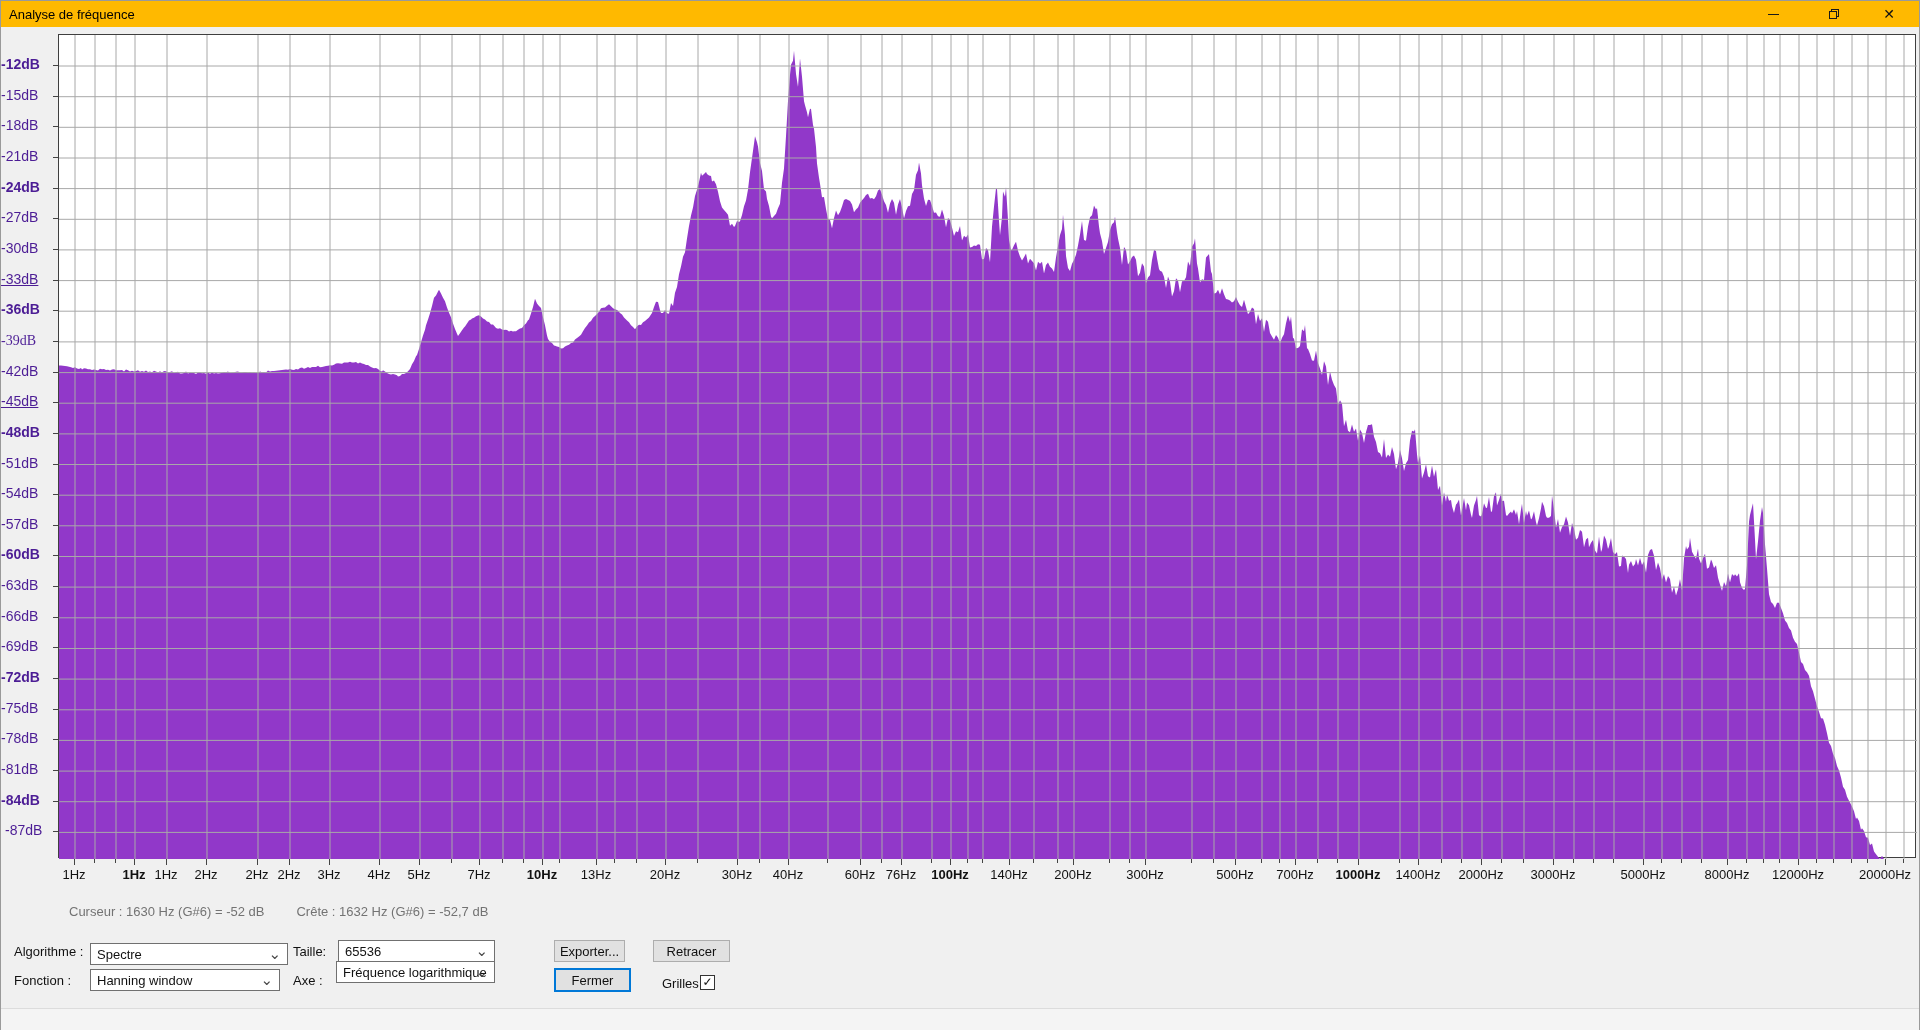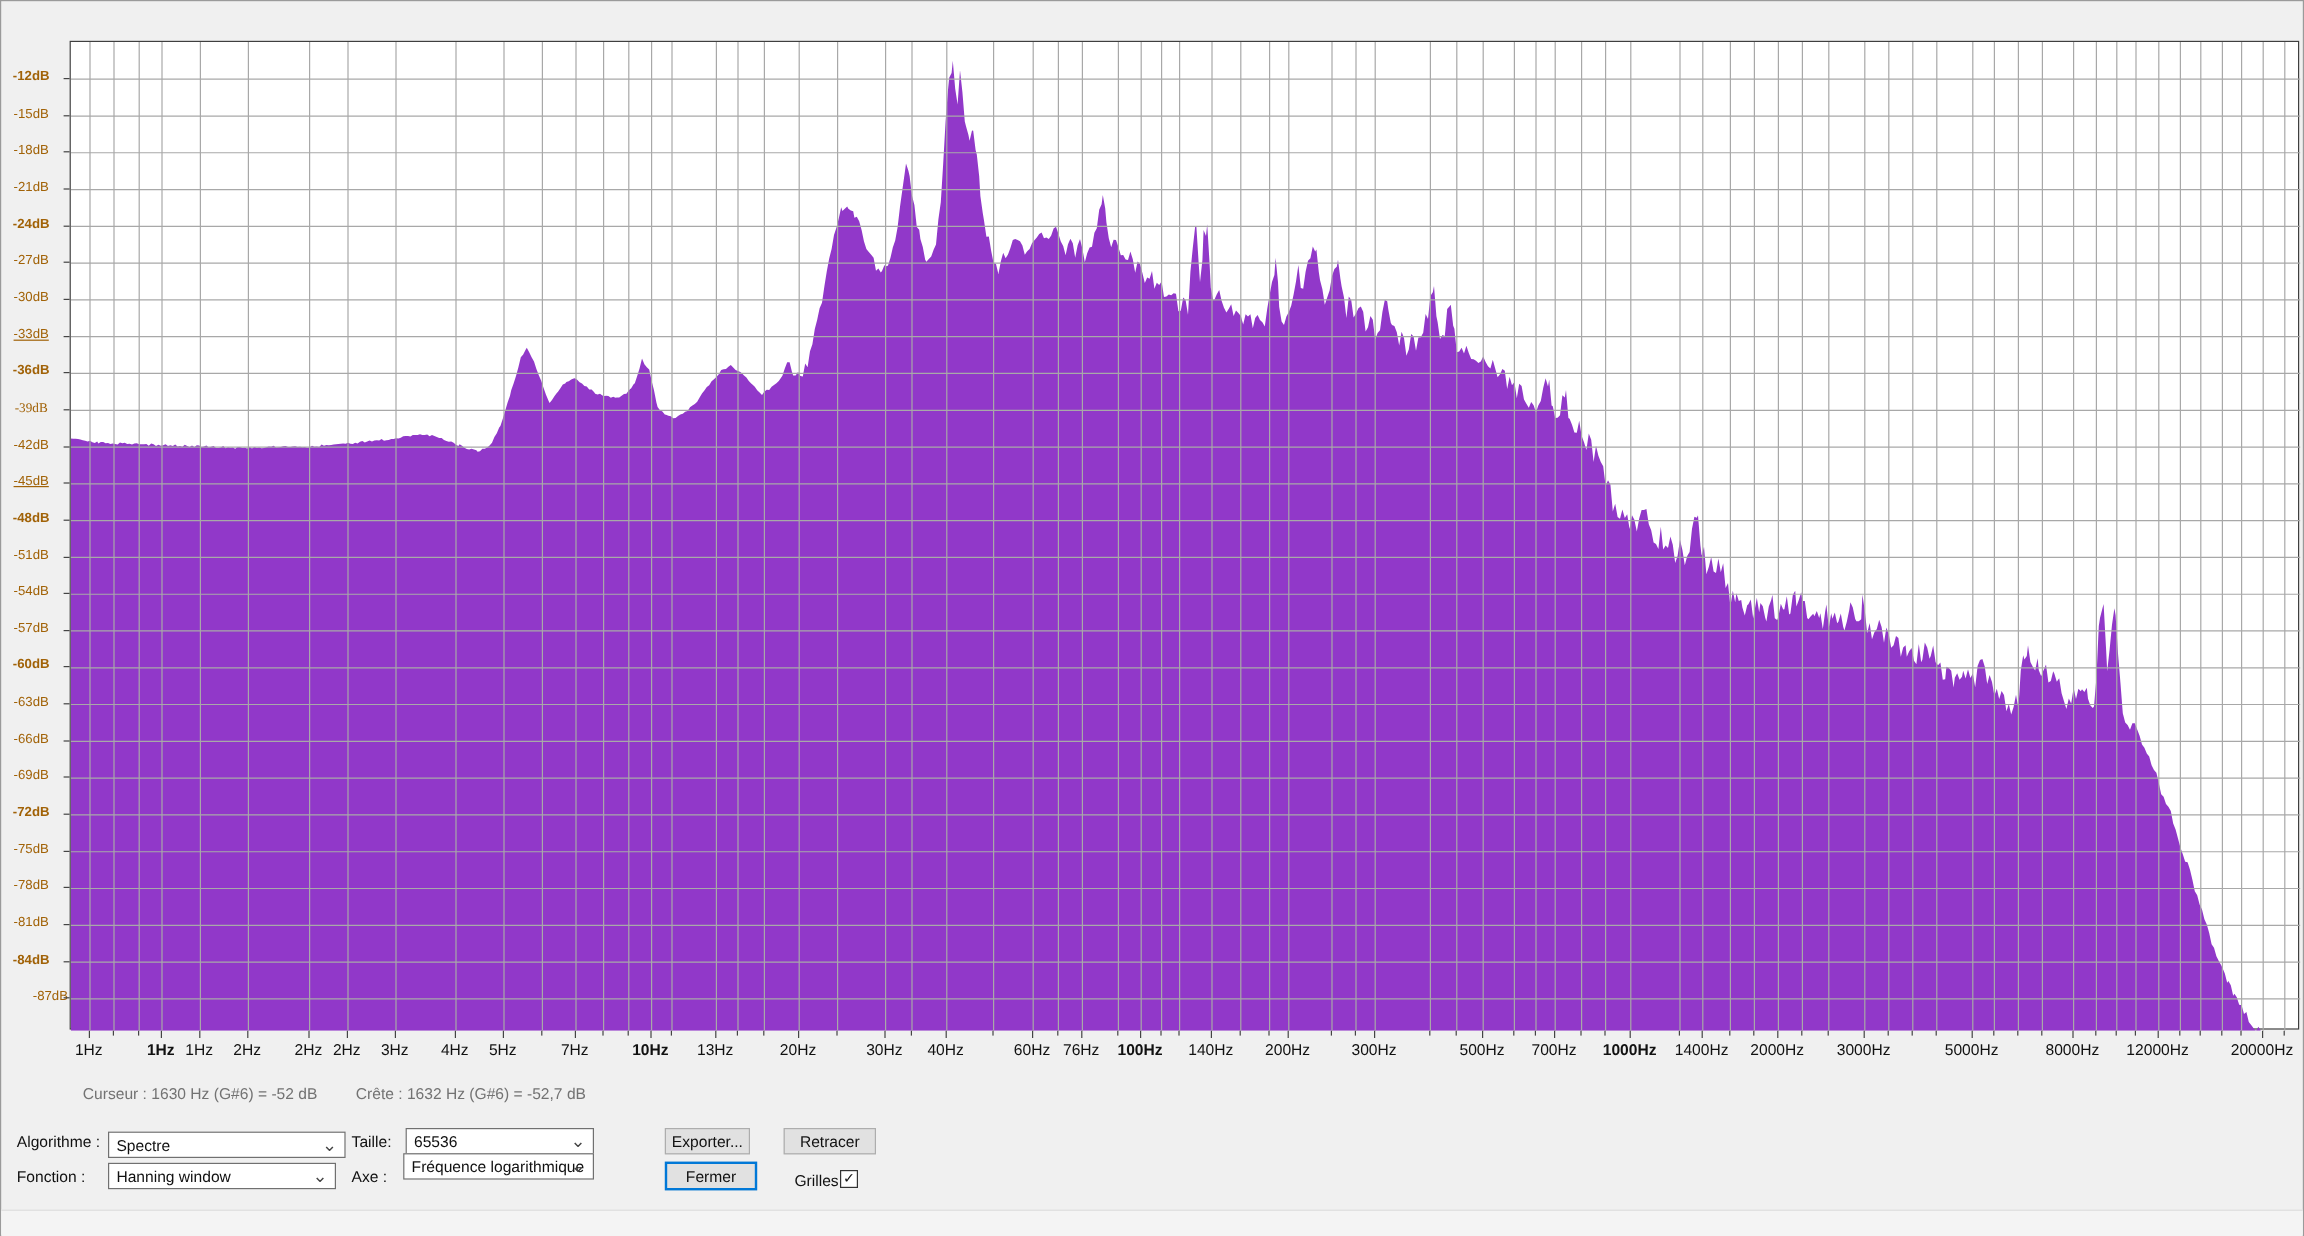--- a/index.html
+++ b/index.html
@@ -14,21 +14,21 @@
   .winbtn.min { left:1749px; } .winbtn.rest { left:1810px; } .winbtn.close { left:1865px; }
   .minglyph { display:block; width:11px; height:1px; background:#1a1a1a; }
   .restglyph { position:relative; width:10px; height:10px; }
   .restglyph .r1 { position:absolute; left:2px; top:0; width:8px; height:8px; border:1px solid #1a1a1a; background:transparent; }
   .restglyph .r2 { position:absolute; left:0; top:2px; width:8px; height:8px; border:1px solid #1a1a1a; background:#FFB900; }
   .closeglyph { font-size:14px; line-height:14px; color:#111; }
 
   
   #plot { position:absolute; left:57px; top:33px; width:1858px; height:824px; background:#fff; border:1px solid #3f3f3f; }
   #plot svg { position:absolute; left:0; top:0; }
-  #ylabels .yl { position:absolute; width:50px; text-align:center; font-size:11px; color:#a16207; line-height:15px; }
+  #ylabels .yl { position:absolute; width:50px; text-align:left; font-size:14px; color:#4c1d95; line-height:15px; }
   #ylabels .yl.b { font-weight:bold; }
   .ytick { position:absolute; width:5px; height:1px; background:#444; }
   #xlabels .xl { position:absolute; top:866px; font-size:13px; color:#111; transform:translateX(-50%); white-space:nowrap; }
   #xlabels .xl.b { font-weight:bold; }
   .xtick { position:absolute; top:858px; width:1px; background:#444; }
 
   
   #statusline { position:absolute; left:68px; top:903px; font-size:13px; color:#737373; }
   #statusline .peak { margin-left:32px; }
 
@@ -41,20 +41,35 @@
   .checkbox { position:absolute; width:15px; height:15px; background:#fff; border:1px solid #333; font-size:12px; line-height:13px; text-align:center; color:#111; }
 
   
   #bottomstrip { position:absolute; left:0; top:1007px; width:100%; height:23px; background:#f4f4f4; border-top:1px solid #dcdcdc; }
 </style>
 </head>
 <body>
 
 <div id="window">
 
+  <div class="titlebar">
+    <span class="title">Analyse de fréquence</span>
+    <span class="winbtn min">
+        <span class="minglyph"></span>
+      </span>
+    <span class="winbtn rest">
+      <span class="restglyph">
+          <span class="r1"></span>
+          <span class="r2"></span>
+        </span>
+    </span>
+    <span class="winbtn close">
+        <span class="closeglyph">✕</span>
+      </span>
+  </div>
 
   <div id="plot">
     <svg id="plotsvg" width="1858" height="824">
         <path d="M0,824 L0,330.4 L0,330.5 L2,330.6 L4,330.7 L6,330.9 L8,331.2 L10,331.8 L12,332.3 L14,332.9 L16,332.2 L18,333.6 L20,334.1 L22,333.0 L23,334.5 L25,333.3 L27,333.4 L29,334.3 L31,334.2 L33,335.1 L35,334.6 L37,335.1 L39,335.5 L41,333.8 L43,334.3 L45,334.0 L47,334.9 L49,334.7 L51,335.5 L53,334.5 L55,334.3 L57,335.2 L59,335.2 L61,335.2 L63,335.0 L65,336.5 L67,334.6 L69,335.3 L71,336.6 L73,335.7 L75,336.4 L77,336.1 L79,335.3 L81,336.7 L83,336.0 L85,336.7 L87,335.4 L89,337.0 L91,336.6 L93,337.3 L95,335.7 L97,336.6 L99,337.6 L101,336.2 L103,337.6 L105,336.0 L107,336.3 L109,337.5 L111,337.1 L113,336.2 L115,337.9 L117,337.3 L119,336.7 L121,338.4 L123,338.4 L125,338.0 L127,336.6 L129,338.5 L131,337.7 L133,338.1 L135,338.0 L137,338.9 L139,337.6 L141,337.4 L143,338.3 L145,338.1 L147,338.8 L149,337.5 L151,338.8 L153,337.4 L155,338.4 L157,337.9 L159,338.6 L161,338.3 L163,337.7 L165,337.0 L167,337.3 L169,336.4 L171,337.9 L173,337.8 L175,337.6 L177,336.8 L179,336.6 L181,337.4 L183,337.5 L185,337.1 L187,336.9 L189,337.6 L191,337.2 L193,337.7 L195,337.5 L197,338.1 L199,337.9 L201,336.5 L203,337.2 L205,337.0 L207,337.5 L209,335.5 L211,336.5 L213,335.9 L215,336.0 L217,335.8 L219,335.5 L221,335.3 L223,335.0 L225,334.8 L227,334.6 L229,334.8 L231,334.0 L233,334.7 L235,334.9 L237,334.0 L239,334.6 L241,333.1 L243,332.6 L245,333.8 L247,333.0 L249,332.1 L251,332.9 L253,332.1 L255,331.9 L257,332.1 L259,330.8 L261,332.2 L263,331.9 L265,331.6 L267,330.9 L269,330.8 L271,330.3 L273,330.4 L275,329.8 L277,328.6 L279,328.3 L281,328.4 L283,328.7 L285,327.4 L287,327.5 L289,327.5 L291,326.8 L293,327.5 L295,327.5 L297,327.1 L299,328.6 L301,327.6 L303,328.4 L305,329.1 L307,330.1 L309,330.0 L311,331.6 L313,332.5 L315,333.2 L317,332.9 L319,333.9 L321,335.7 L323,336.6 L324,335.2 L326,336.4 L328,338.1 L330,339.1 L332,339.5 L334,339.0 L336,339.6 L338,340.3 L339,341.5 L341,341.1 L343,338.9 L345,338.9 L347,337.9 L349,336.2 L351,334.0 L353,329.2 L355,326.1 L357,321.3 L358,320.0 L360,313.9 L362,307.3 L364,300.5 L366,294.8 L367,290.3 L369,284.5 L371,278.3 L373,271.1 L375,262.8 L377,260.4 L379,256.4 L380,254.7 L382,258.6 L384,262.7 L386,266.3 L388,272.4 L390,277.7 L392,282.2 L394,288.4 L396,293.9 L398,298.7 L399,300.9 L401,298.3 L403,295.2 L405,292.6 L406,291.4 L408,288.5 L410,285.5 L412,284.5 L413,283.4 L415,282.8 L417,281.2 L419,280.5 L420,280.3 L422,281.4 L424,283.6 L426,284.5 L428,286.6 L430,287.0 L432,289.6 L434,289.6 L436,291.7 L437,293.1 L439,293.8 L441,293.2 L443,294.5 L445,294.9 L446,294.7 L448,294.9 L450,296.4 L452,295.7 L454,296.4 L455,296.3 L457,296.3 L459,294.7 L461,293.4 L463,293.1 L465,290.3 L467,288.5 L469,285.2 L470,284.4 L472,278.4 L474,271.9 L476,263.7 L478,268.6 L480,271.0 L482,272.9 L484,282.2 L486,290.3 L488,300.5 L489,304.1 L491,306.8 L493,308.0 L495,310.5 L496,310.7 L498,311.5 L500,311.9 L502,313.6 L504,313.3 L506,311.6 L508,310.5 L510,309.7 L512,308.1 L514,307.5 L516,304.4 L518,303.0 L520,301.6 L522,299.7 L524,296.2 L526,292.9 L528,290.5 L530,287.5 L532,286.0 L534,282.8 L536,281.1 L538,279.1 L540,276.8 L542,273.3 L544,272.7 L546,272.6 L548,270.7 L550,269.2 L552,271.2 L554,273.3 L556,274.2 L558,275.1 L559,275.8 L561,278.0 L563,279.5 L565,282.6 L567,284.6 L568,285.4 L570,287.2 L572,290.3 L574,292.1 L576,294.2 L578,291.3 L580,289.8 L582,289.9 L584,287.3 L586,285.9 L588,284.3 L590,282.5 L591,281.0 L593,278.1 L595,272.1 L597,266.8 L599,266.9 L601,275.1 L602,278.0 L604,277.9 L606,274.9 L608,278.3 L610,278.8 L612,267.9 L614,271.0 L616,257.8 L618,251.9 L620,239.2 L622,231.4 L624,221.8 L626,217.2 L628,203.5 L630,191.0 L632,180.4 L634,172.5 L636,160.9 L638,154.8 L640,146.9 L642,137.8 L643,140.8 L645,138.9 L647,137.1 L648,138.9 L650,140.5 L652,141.1 L653,146.5 L655,145.6 L657,149.3 L659,156.7 L661,166.3 L663,172.4 L665,175.1 L667,177.3 L669,179.8 L671,190.7 L673,188.8 L675,192.0 L676,190.9 L678,186.1 L680,186.9 L681,186.3 L683,180.1 L685,171.3 L687,165.4 L689,154.4 L691,137.2 L693,123.0 L695,108.8 L696,101.2 L698,107.3 L699,111.6 L701,128.1 L703,135.9 L705,154.2 L707,156.4 L708,164.1 L710,170.9 L712,181.4 L713,183.2 L715,180.9 L717,178.8 L719,173.2 L721,168.7 L723,147.7 L725,133.5 L727,101.3 L729,66.1 L731,39.8 L732,29.8 L734,25.8 L735,15.7 L737,38.9 L739,52.1 L741,23.5 L743,41.7 L745,66.3 L746,70.2 L748,77.3 L749,82.2 L751,73.8 L752,73.9 L754,90.1 L755,93.8 L757,111.9 L758,128.6 L760,142.7 L761,148.7 L763,162.3 L765,162.1 L767,174.1 L769,184.3 L771,185.0 L773,193.3 L775,182.9 L777,175.6 L779,180.3 L781,177.1 L783,171.6 L785,165.1 L787,164.1 L789,165.1 L791,166.1 L793,169.6 L795,177.2 L797,174.4 L799,172.4 L801,167.8 L803,165.2 L805,163.0 L807,160.1 L809,158.7 L811,163.5 L813,162.9 L815,164.2 L817,161.2 L819,155.4 L821,154.0 L823,159.8 L825,166.2 L827,170.1 L829,177.7 L831,168.5 L833,163.9 L835,167.7 L837,179.7 L839,169.6 L841,164.1 L843,172.3 L845,183.5 L847,176.1 L849,171.3 L851,170.7 L853,158.9 L855,155.2 L857,139.8 L859,135.2 L860,127.4 L862,138.6 L863,150.3 L865,163.6 L867,171.0 L869,164.8 L871,164.9 L873,170.8 L875,177.8 L877,177.4 L879,181.2 L881,181.7 L883,174.6 L885,181.1 L887,192.2 L889,183.0 L891,185.1 L893,192.4 L895,200.9 L897,196.3 L899,197.2 L901,190.9 L903,205.6 L905,200.7 L907,202.5 L909,199.5 L911,212.5 L913,212.1 L915,210.5 L917,211.0 L919,209.3 L921,209.8 L923,224.3 L925,224.0 L927,212.9 L929,214.9 L931,227.3 L933,191.7 L935,171.4 L937,153.6 L938,154.1 L940,186.0 L941,200.3 L943,181.9 L944,156.6 L946,161.7 L947,151.9 L949,184.9 L950,204.8 L952,215.1 L953,214.8 L955,210.3 L957,206.7 L959,215.7 L961,221.5 L963,225.4 L965,222.2 L967,218.5 L969,228.4 L971,223.8 L973,225.9 L975,228.3 L977,235.5 L979,226.8 L981,228.8 L983,226.8 L985,238.5 L987,230.1 L989,227.5 L991,231.7 L993,233.6 L995,237.1 L997,222.6 L999,210.9 L1001,199.9 L1003,194.1 L1004,179.7 L1006,200.0 L1007,220.9 L1009,232.9 L1011,235.9 L1013,228.8 L1015,225.1 L1017,219.8 L1019,210.4 L1021,199.5 L1023,185.9 L1025,205.0 L1027,205.7 L1029,191.4 L1031,182.2 L1033,180.2 L1035,170.5 L1037,174.5 L1038,173.0 L1040,191.6 L1041,198.3 L1043,206.1 L1045,219.0 L1047,213.0 L1049,207.0 L1051,195.1 L1053,189.2 L1055,187.2 L1056,181.4 L1058,197.2 L1059,203.5 L1061,212.9 L1063,230.1 L1065,212.0 L1067,215.1 L1069,229.5 L1071,226.2 L1073,221.9 L1075,220.4 L1077,224.8 L1079,241.2 L1081,237.8 L1083,228.3 L1085,231.5 L1087,248.0 L1089,242.6 L1091,240.2 L1093,224.9 L1095,215.1 L1097,216.1 L1098,223.3 L1100,233.9 L1101,235.8 L1103,236.7 L1105,241.8 L1107,253.0 L1109,241.5 L1111,246.7 L1113,261.5 L1115,256.2 L1117,243.3 L1119,245.5 L1121,257.3 L1123,246.2 L1125,246.1 L1127,242.3 L1129,226.6 L1131,230.9 L1133,211.6 L1135,208.5 L1136,203.3 L1138,228.6 L1139,233.4 L1141,247.6 L1143,244.2 L1145,245.0 L1147,222.6 L1149,220.2 L1150,218.9 L1152,236.5 L1153,238.9 L1155,258.5 L1157,258.0 L1159,254.7 L1161,259.5 L1163,253.2 L1165,259.2 L1167,264.1 L1169,264.4 L1171,265.6 L1173,267.4 L1175,266.2 L1177,262.1 L1179,266.7 L1181,270.3 L1183,272.0 L1185,264.8 L1187,272.0 L1189,279.3 L1191,276.8 L1193,272.4 L1195,274.0 L1197,289.2 L1199,278.9 L1201,286.1 L1203,283.3 L1205,296.9 L1207,284.7 L1209,286.7 L1211,297.9 L1213,301.5 L1215,304.7 L1217,299.9 L1219,302.7 L1221,308.5 L1223,302.7 L1225,299.2 L1227,288.3 L1229,280.3 L1231,287.1 L1232,281.5 L1234,303.0 L1235,303.6 L1237,313.3 L1239,313.1 L1241,311.0 L1243,294.3 L1245,296.2 L1246,289.9 L1248,313.3 L1249,313.9 L1251,319.0 L1253,325.5 L1255,325.7 L1257,315.6 L1259,328.1 L1261,333.6 L1263,339.9 L1265,326.2 L1267,331.5 L1269,349.9 L1271,336.4 L1273,344.7 L1275,350.0 L1277,353.5 L1279,369.7 L1281,365.3 L1283,368.8 L1285,391.2 L1287,384.7 L1289,395.8 L1291,397.2 L1293,389.6 L1295,396.7 L1297,393.6 L1299,405.8 L1301,394.4 L1303,398.1 L1305,407.9 L1307,397.1 L1309,390.0 L1311,389.9 L1313,389.2 L1315,401.8 L1317,406.9 L1319,417.0 L1321,418.3 L1323,422.4 L1325,404.0 L1327,423.0 L1329,419.6 L1331,421.7 L1333,412.0 L1335,418.9 L1337,434.2 L1339,428.2 L1341,414.8 L1343,423.3 L1345,436.0 L1347,428.3 L1349,424.9 L1351,405.6 L1353,395.7 L1355,396.5 L1356,394.3 L1358,419.3 L1359,427.9 L1361,420.6 L1363,443.6 L1365,437.6 L1367,429.2 L1369,441.3 L1371,442.5 L1373,430.5 L1375,441.8 L1377,434.3 L1379,454.9 L1381,450.8 L1383,470.5 L1385,457.2 L1387,466.8 L1388,459.4 L1390,465.8 L1392,465.1 L1393,471.3 L1395,478.0 L1397,469.4 L1398,468.5 L1400,464.6 L1402,480.5 L1403,474.8 L1405,463.1 L1407,475.3 L1408,467.5 L1410,470.3 L1412,479.7 L1413,483.0 L1415,470.5 L1417,464.9 L1418,460.7 L1420,480.2 L1422,481.6 L1423,478.9 L1425,468.2 L1427,473.0 L1428,472.8 L1430,461.9 L1432,477.0 L1433,476.2 L1435,460.9 L1437,457.3 L1438,470.5 L1440,464.9 L1442,458.6 L1443,465.9 L1445,465.8 L1447,480.0 L1448,481.1 L1450,478.5 L1452,476.4 L1453,478.5 L1455,474.2 L1457,480.0 L1458,476.1 L1460,489.2 L1462,474.5 L1463,468.8 L1465,488.1 L1467,476.1 L1468,480.7 L1470,475.4 L1472,484.4 L1473,483.2 L1475,476.2 L1477,487.2 L1478,490.5 L1480,483.2 L1482,473.5 L1483,466.8 L1485,471.3 L1487,480.9 L1488,482.7 L1490,482.7 L1492,481.1 L1493,460.4 L1495,474.0 L1497,492.8 L1499,484.1 L1501,497.8 L1503,491.9 L1505,489.2 L1507,481.4 L1509,487.4 L1511,500.7 L1513,488.0 L1515,493.7 L1517,504.7 L1519,502.8 L1521,495.1 L1523,496.7 L1525,512.2 L1527,504.6 L1529,502.7 L1530,512.3 L1532,507.7 L1534,504.9 L1536,515.6 L1538,518.5 L1540,501.6 L1542,516.9 L1543,514.5 L1545,500.5 L1547,504.6 L1549,514.0 L1550,511.4 L1552,503.0 L1554,516.9 L1556,519.3 L1558,517.0 L1560,531.4 L1562,531.1 L1563,520.6 L1565,521.6 L1567,523.9 L1569,537.9 L1570,529.8 L1572,526.0 L1574,531.5 L1576,528.9 L1577,524.0 L1579,530.4 L1581,522.8 L1583,529.9 L1585,526.3 L1587,537.8 L1589,520.1 L1591,515.0 L1593,514.1 L1595,520.7 L1597,535.0 L1599,527.4 L1601,533.3 L1603,544.8 L1605,538.9 L1607,547.6 L1609,540.9 L1611,544.1 L1613,557.8 L1615,551.6 L1617,560.4 L1619,554.2 L1621,543.9 L1623,555.3 L1625,523.6 L1627,511.1 L1628,514.5 L1630,511.7 L1631,502.8 L1633,516.7 L1635,520.6 L1637,523.7 L1639,513.5 L1640,523.5 L1642,528.5 L1644,523.3 L1646,518.8 L1648,533.7 L1650,532.5 L1652,524.4 L1653,526.4 L1655,533.1 L1657,530.2 L1659,542.7 L1661,549.4 L1663,555.9 L1665,547.0 L1667,551.2 L1669,538.4 L1671,547.4 L1673,539.0 L1675,541.0 L1676,539.3 L1678,541.6 L1680,538.2 L1681,547.2 L1683,552.9 L1685,555.1 L1686,553.7 L1688,530.1 L1690,486.7 L1691,480.1 L1693,472.0 L1694,468.3 L1696,504.5 L1697,524.3 L1699,506.5 L1701,485.7 L1703,471.9 L1704,477.8 L1706,509.6 L1708,533.5 L1710,559.3 L1712,567.1 L1714,569.1 L1716,573.1 L1718,567.8 L1720,567.7 L1722,572.9 L1724,578.2 L1726,585.5 L1728,588.1 L1730,592.9 L1732,595.4 L1734,602.8 L1736,606.7 L1738,608.9 L1740,617.6 L1742,626.9 L1744,629.0 L1746,634.9 L1748,637.3 L1750,640.8 L1752,651.2 L1754,656.2 L1756,663.8 L1758,671.2 L1760,676.8 L1762,683.2 L1764,683.5 L1766,689.8 L1768,698.2 L1770,707.7 L1772,711.1 L1774,718.8 L1776,722.9 L1778,731.1 L1780,735.4 L1782,742.4 L1784,751.8 L1786,754.7 L1788,761.8 L1790,765.8 L1792,769.4 L1793,771.4 L1795,776.2 L1797,784.0 L1798,782.5 L1800,786.1 L1802,794.7 L1803,793.2 L1805,796.1 L1807,802.3 L1809,802.8 L1811,810.0 L1813,808.4 L1815,816.6 L1817,819.2 L1819,821.8 L1821,824.0 L1823,820.7 L1825,824.0 L1827,824.0 L1829,824.0 L1831,824.0 L1831,824 Z" fill="#9138C9" stroke="none"></path>
         <line x1="0" y1="31.0" x2="1858" y2="31.0" stroke="#a8a8a8" stroke-width="1"></line>
         <line x1="0" y1="61.7" x2="1858" y2="61.7" stroke="#a8a8a8" stroke-width="1"></line>
         <line x1="0" y1="92.3" x2="1858" y2="92.3" stroke="#a8a8a8" stroke-width="1"></line>
         <line x1="0" y1="123.0" x2="1858" y2="123.0" stroke="#a8a8a8" stroke-width="1"></line>
         <line x1="0" y1="153.6" x2="1858" y2="153.6" stroke="#a8a8a8" stroke-width="1"></line>
         <line x1="0" y1="184.3" x2="1858" y2="184.3" stroke="#a8a8a8" stroke-width="1"></line>
@@ -175,21 +190,21 @@
       <div class="yl" style="left: 0px; top: 515.837px;">-57dB</div>
       <div class="yl b" style="left: 0px; top: 546.493px;">-60dB</div>
       <div class="yl" style="left: 0px; top: 577.149px;">-63dB</div>
       <div class="yl" style="left: 0px; top: 607.804px;">-66dB</div>
       <div class="yl" style="left: 0px; top: 638.46px;">-69dB</div>
       <div class="yl b" style="left: 0px; top: 669.116px;">-72dB</div>
       <div class="yl" style="left: 0px; top: 699.772px;">-75dB</div>
       <div class="yl" style="left: 0px; top: 730.428px;">-78dB</div>
       <div class="yl" style="left: 0px; top: 761.083px;">-81dB</div>
       <div class="yl b" style="left: 0px; top: 791.739px;">-84dB</div>
-      <div class="yl" style="left: 16px; top: 822.395px;">-87dB</div>
+      <div class="yl" style="left: 4px; top: 822.395px;">-87dB</div>
     </div>
   <div id="yticks">
       <div class="ytick" style="left: 52px; top: 64px;"></div>
       <div class="ytick" style="left: 52px; top: 94.6558px;"></div>
       <div class="ytick" style="left: 52px; top: 125.312px;"></div>
       <div class="ytick" style="left: 52px; top: 155.967px;"></div>
       <div class="ytick" style="left: 52px; top: 186.623px;"></div>
       <div class="ytick" style="left: 52px; top: 217.279px;"></div>
       <div class="ytick" style="left: 52px; top: 247.935px;"></div>
       <div class="ytick" style="left: 52px; top: 278.591px;"></div>

